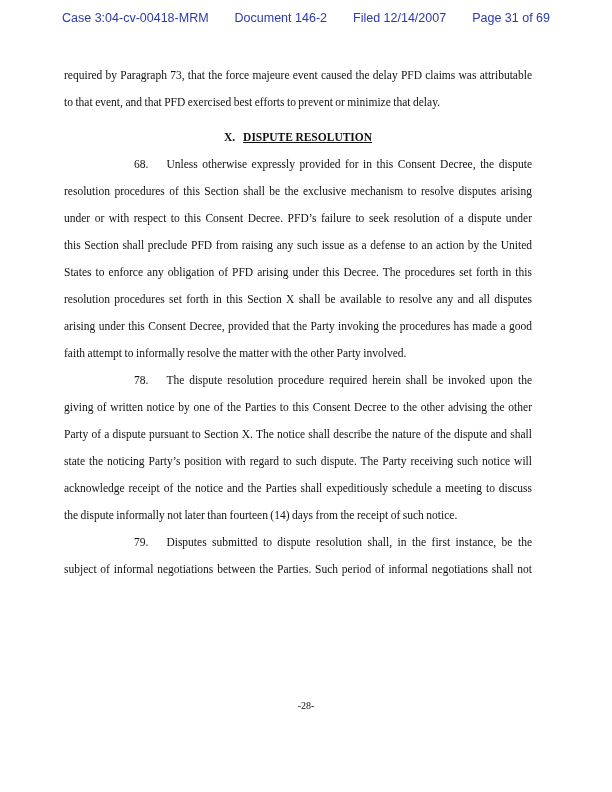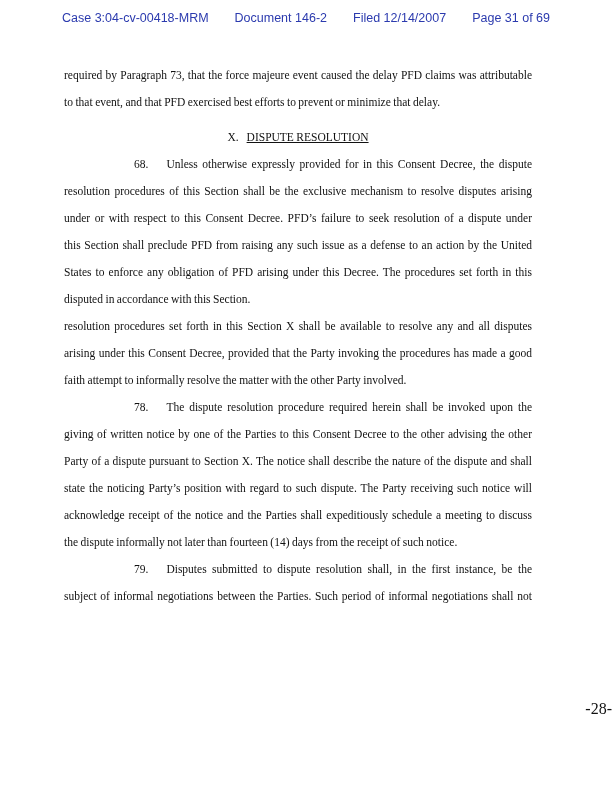--- a/index.html
+++ b/index.html
@@ -59,31 +59,32 @@
     display: inline-block;
     width: 18px;
     height: 1px;
   }
   .heading {
     height: 27px;
     line-height: 27px;
     margin-top: 8px;
     text-align: center;
     text-align-last: center;
+    font-weight: bold;
   }
   .h-prefix { margin-right: 8px; }
   .h-title { text-decoration: underline; }
   
   .page-footer {
     position: absolute;
     top: 700px;
     left: 0;
     width: 612px;
-    text-align: right;
-    font-size: 16px;
+    text-align: center;
+    font-size: 10px;
   }
 </style>
 </head>
 <body>
 
 <div class="page">
 
   <div class="ecf-header">
     <span>Case 3:04-cv-00418-MRM</span>
     <span>Document 146-2</span>
@@ -96,21 +97,20 @@
         <div class="line">required by Paragraph 73, that the force majeure event caused the delay PFD claims was attributable</div>
         <div class="line last">to that event, and that PFD exercised best efforts to prevent or minimize that delay.</div>
       </div>
       <div class="heading"><span class="h-prefix">X.</span><span class="h-title">DISPUTE RESOLUTION</span></div>
       <div class="para">
         <div class="line"><span class="indent"></span><span class="pnum">68.</span><span class="ptab"></span>Unless otherwise expressly provided for in this Consent Decree, the dispute</div>
         <div class="line">resolution procedures of this Section shall be the exclusive mechanism to resolve disputes arising</div>
         <div class="line">under or with respect to this Consent Decree. PFD’s failure to seek resolution of a dispute under</div>
         <div class="line">this Section shall preclude PFD from raising any such issue as a defense to an action by the United</div>
         <div class="line">States to enforce any obligation of PFD arising under this Decree. The procedures set forth in this</div>
-        <div class="line last">disputed in accordance with this Section.</div>
       </div>
       <div class="para">
         <div class="line">resolution procedures set forth in this Section X shall be available to resolve any and all disputes</div>
         <div class="line">arising under this Consent Decree, provided that the Party invoking the procedures has made a good</div>
         <div class="line last">faith attempt to informally resolve the matter with the other Party involved.</div>
       </div>
       <div class="para">
         <div class="line"><span class="indent"></span><span class="pnum">78.</span><span class="ptab"></span>The dispute resolution procedure required herein shall be invoked upon the</div>
         <div class="line">giving of written notice by one of the Parties to this Consent Decree to the other advising the other</div>
         <div class="line">Party of a dispute pursuant to Section X. The notice shall describe the nature of the dispute and shall</div>

